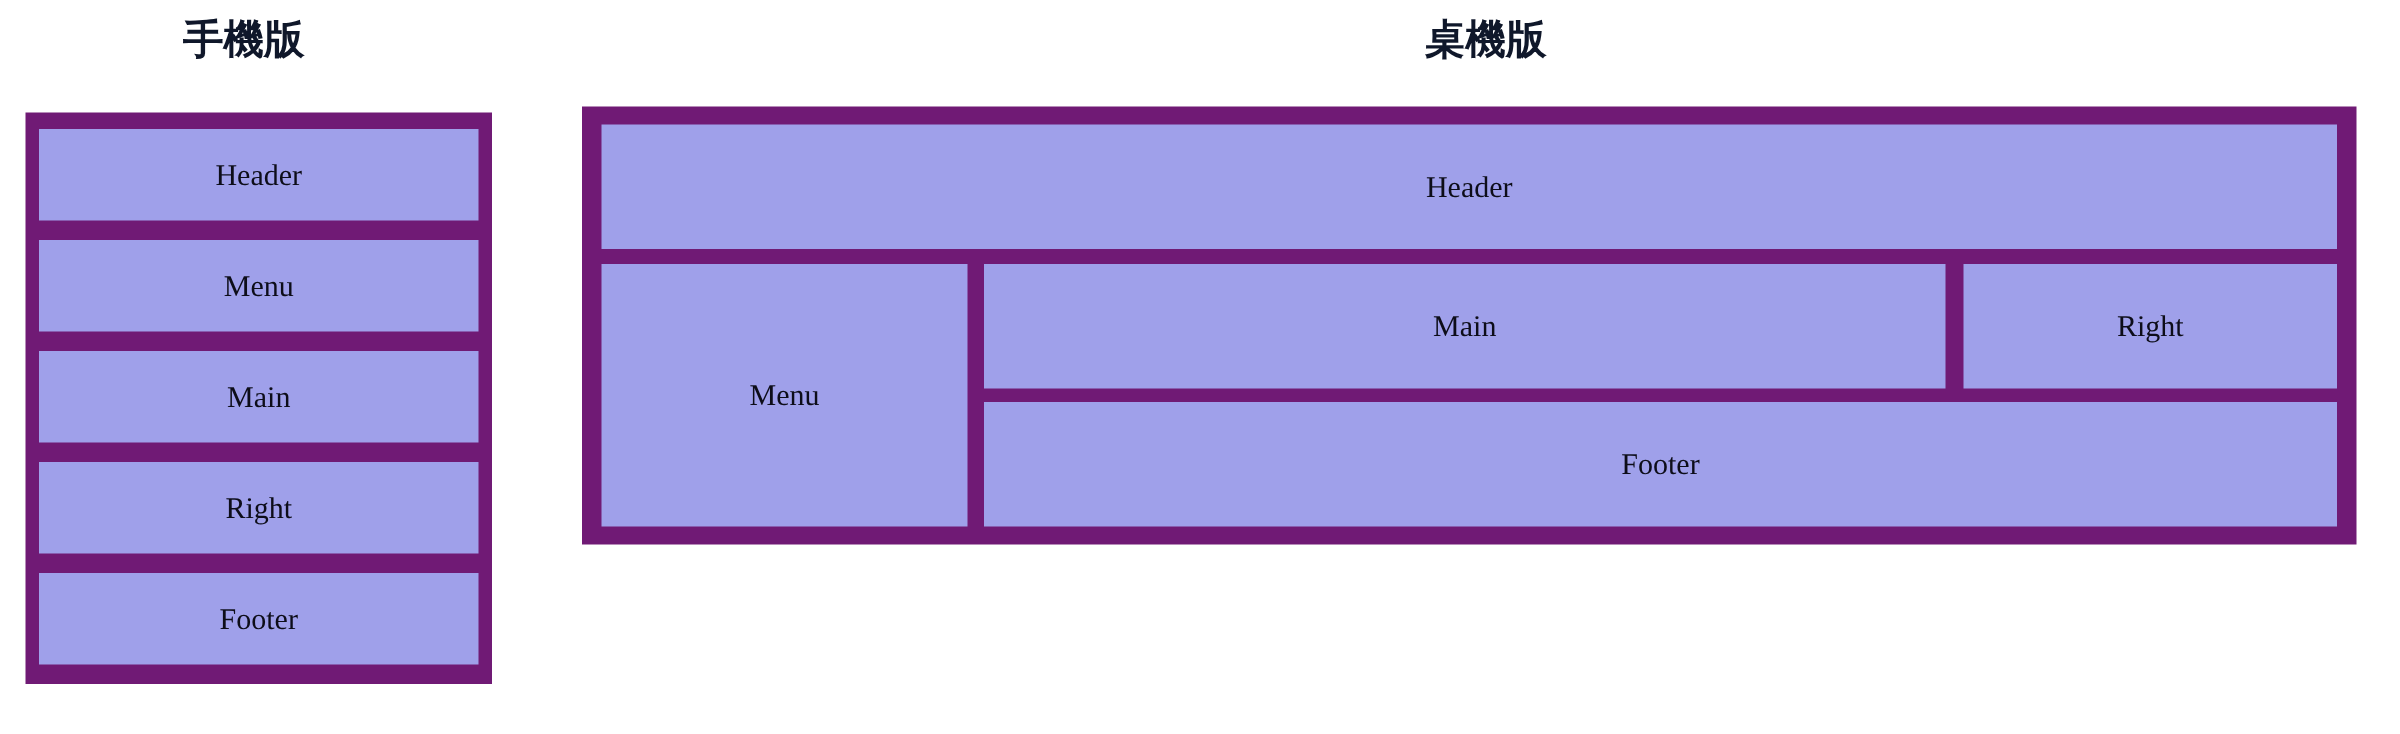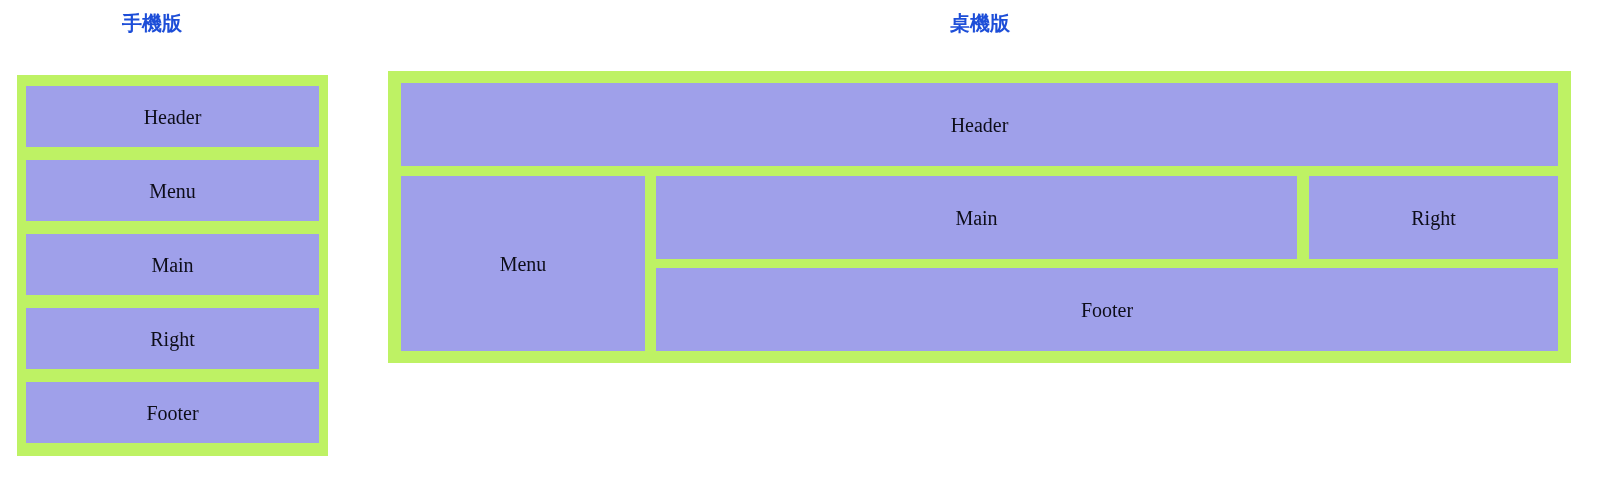--- a/index.html
+++ b/index.html
@@ -13,32 +13,32 @@
     position: relative;
     font-family: "Liberation Serif", "DejaVu Serif", serif;
     overflow: hidden;
   }
 
   
   .title {
     position: absolute;
     font-family: "Liberation Sans", "DejaVu Sans", sans-serif;
     font-weight: bold;
-    font-size: 20px;
-    color: #1d4ed8;
+    font-size: 27px;
+    color: #0f172a;
     white-space: nowrap;
     line-height: 1;
   }
   #title-mobile  { left: 122px; top: 13px; }
   #title-desktop { left: 950px; top: 13px; }
 
   
   .frame {
     position: absolute;
-    background: #bef264;
+    background: #701a75;
     box-sizing: border-box;
   }
   .cell {
     position: absolute;
     background: #9fa0ea;
     box-sizing: border-box;
     display: flex;
     align-items: center;
     justify-content: center;
     color: #0d0d19;

